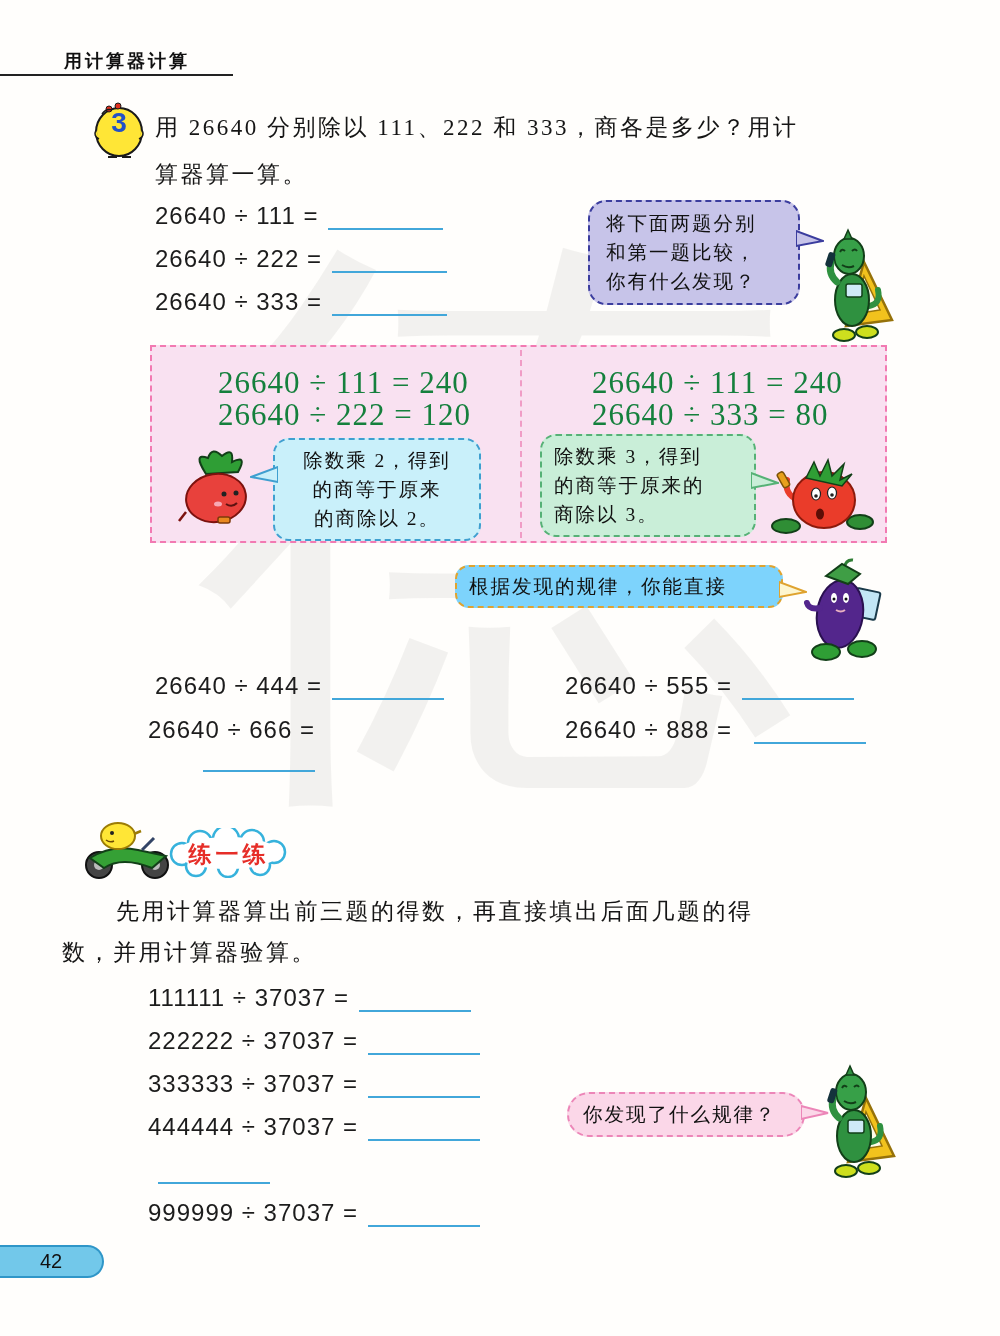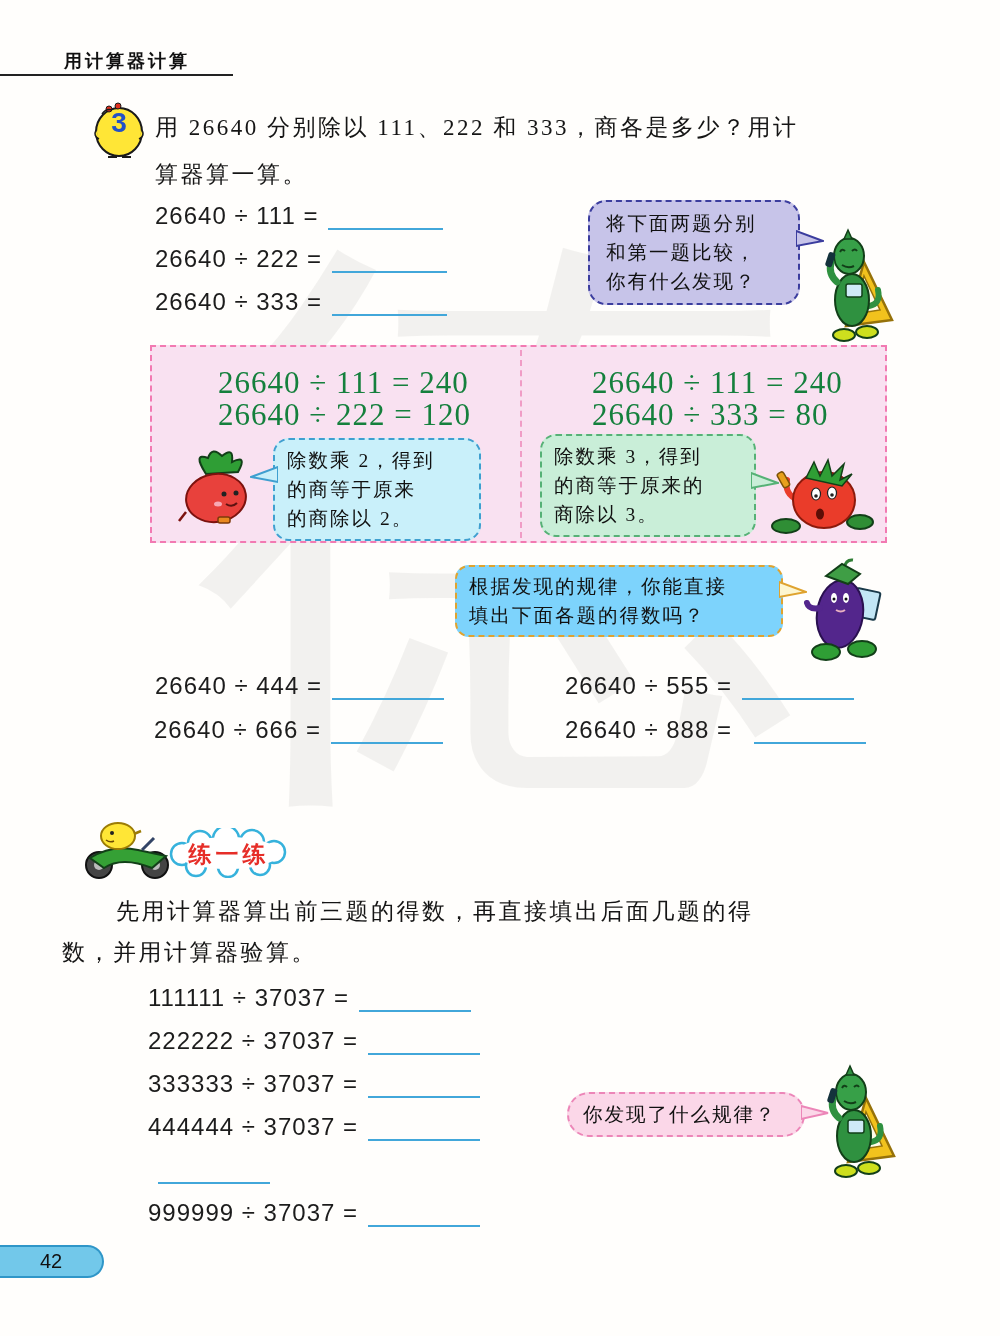--- a/index.html
+++ b/index.html
@@ -16,21 +16,21 @@
   .cn{font-size:23px;color:#151515;letter-spacing:2.5px;line-height:1.0;}
   
   .eq-row{display:flex;align-items:flex-end;}
   .eq-expr{font-family:"Liberation Sans", sans-serif;font-size:24px;color:#1c1c1c;letter-spacing:1px;white-space:pre;text-align:right;}
   .eq-blank{display:inline-block;height:26px;border-bottom:2px solid #42a7da;margin-left:10px;}
   .w112{width:112px;} .w115{width:115px;}
   
   .bubble{position:absolute;border-radius:18px;z-index:3;box-sizing:border-box;}
   .bubble .bline{font-size:19.5px;color:#111;letter-spacing:2px;line-height:29px;white-space:nowrap;}
   .bub-compare{left:588px;top:200px;width:212px;padding:7px 16px;background:#c7c4e9;border:2px dashed #3b3d9e;}
-  .bub-cyan{left:273px;top:438px;width:208px;padding:6px 12px;background:#c9f0fa;border:2px dashed #3f9fd0;border-radius:16px;}
+  .bub-cyan{left:273px;top:438px;width:208px;padding:6px 12px;background:#c9f0fa;border:2px dashed #3f9fd0;border-radius:16px;text-align:center;}
   .bub-green{left:540px;top:434px;width:216px;padding:6px 12px;background:#c9eed8;border:2px dashed #56b176;border-radius:16px;}
   .bub-yellow{left:455px;top:565px;width:328px;padding:5px 12px;background:#7dd3fc;border:2px dashed #dfa32f;border-radius:14px;}
   .bub-pink{left:567px;top:1092px;width:238px;padding:6px 14px;background:#fbd7e8;border:2px dashed #ec86b8;border-radius:22px;}
   .tail{position:absolute;z-index:4;}
   
   .pink-box{left:150px;top:345px;width:737px;height:198px;background:#f9e1f1;
     border:2px dashed #f27ab2;box-sizing:border-box;z-index:2;}
   .pink-divider{position:absolute;left:368px;top:3px;height:188px;border-left:2px dashed #f09cc6;}
   .pb-eq{font-family:Liberation Serif, serif;font-size:31px;color:#15803d;letter-spacing:1px;line-height:32px;white-space:pre;}
   
@@ -167,21 +167,20 @@
       <ellipse cx="48" cy="42" rx="4.5" ry="6" fill="#fff" stroke="#222" stroke-width="1.2"></ellipse>
       <circle cx="48" cy="44" r="1.8" fill="#222"></circle>
       <ellipse cx="64" cy="41" rx="4.5" ry="6" fill="#fff" stroke="#222" stroke-width="1.2"></ellipse>
       <circle cx="64" cy="43" r="1.8" fill="#222"></circle>
       <ellipse cx="52" cy="62" rx="4" ry="5.5" fill="#5c0e06"></ellipse>
     </svg>
   </div>
 
   <div class="bubble bub-yellow">
     <div class="bline">根据发现的规律，你能直接</div>
-    <div class="bline">填出下面各题的得数吗？</div>
     <svg class="tail" style="right:-26px;top:12px;" width="28" height="22" viewBox="0 0 28 22">
       <polygon points="0,3 27,13 0,18" fill="#fdf6d0" stroke="#dfa32f" stroke-width="2"></polygon>
     </svg>
   </div>
 
   <div class="abs z" style="left:792px;top:556px;">
     <svg width="96" height="106" viewBox="0 0 96 106">
       <rect x="62" y="34" width="24" height="28" rx="2" fill="#c2e6f5" stroke="#1a3a4a" stroke-width="2" transform="rotate(12 74 48)"></rect>
       <path d="M52 12 q2 -9 9 -8" fill="none" stroke="#2f7e35" stroke-width="3"></path>
       <ellipse cx="48" cy="58" rx="23" ry="34" fill="#53268c" stroke="#2a1050" stroke-width="2" transform="rotate(8 48 58)"></ellipse>
@@ -198,21 +197,21 @@
   </div>
 
   <div class="abs z eq-row" style="left:155px;top:672px;">
     <span class="eq-expr">26640 ÷ 444 =</span>
     <span class="eq-blank w112"></span>
   </div>
   <div class="abs z eq-row" style="left:565px;top:672px;">
     <span class="eq-expr">26640 ÷ 555 =</span>
     <span class="eq-blank w112"></span>
   </div>
-  <div class="abs z eq-row" style="left:154px;top:716px;">
+  <div class="abs z eq-row" style="left:148px;top:716px;flex-direction:column;">
     <span class="eq-expr">26640 ÷ 666 =</span>
     <span class="eq-blank w112"></span>
   </div>
   <div class="abs z eq-row" style="left:565px;top:716px;gap:12px;">
     <span class="eq-expr">26640 ÷ 888 =</span>
     <span class="eq-blank w112"></span>
   </div>
 
 
   <div class="abs z" style="left:82px;top:818px;">

